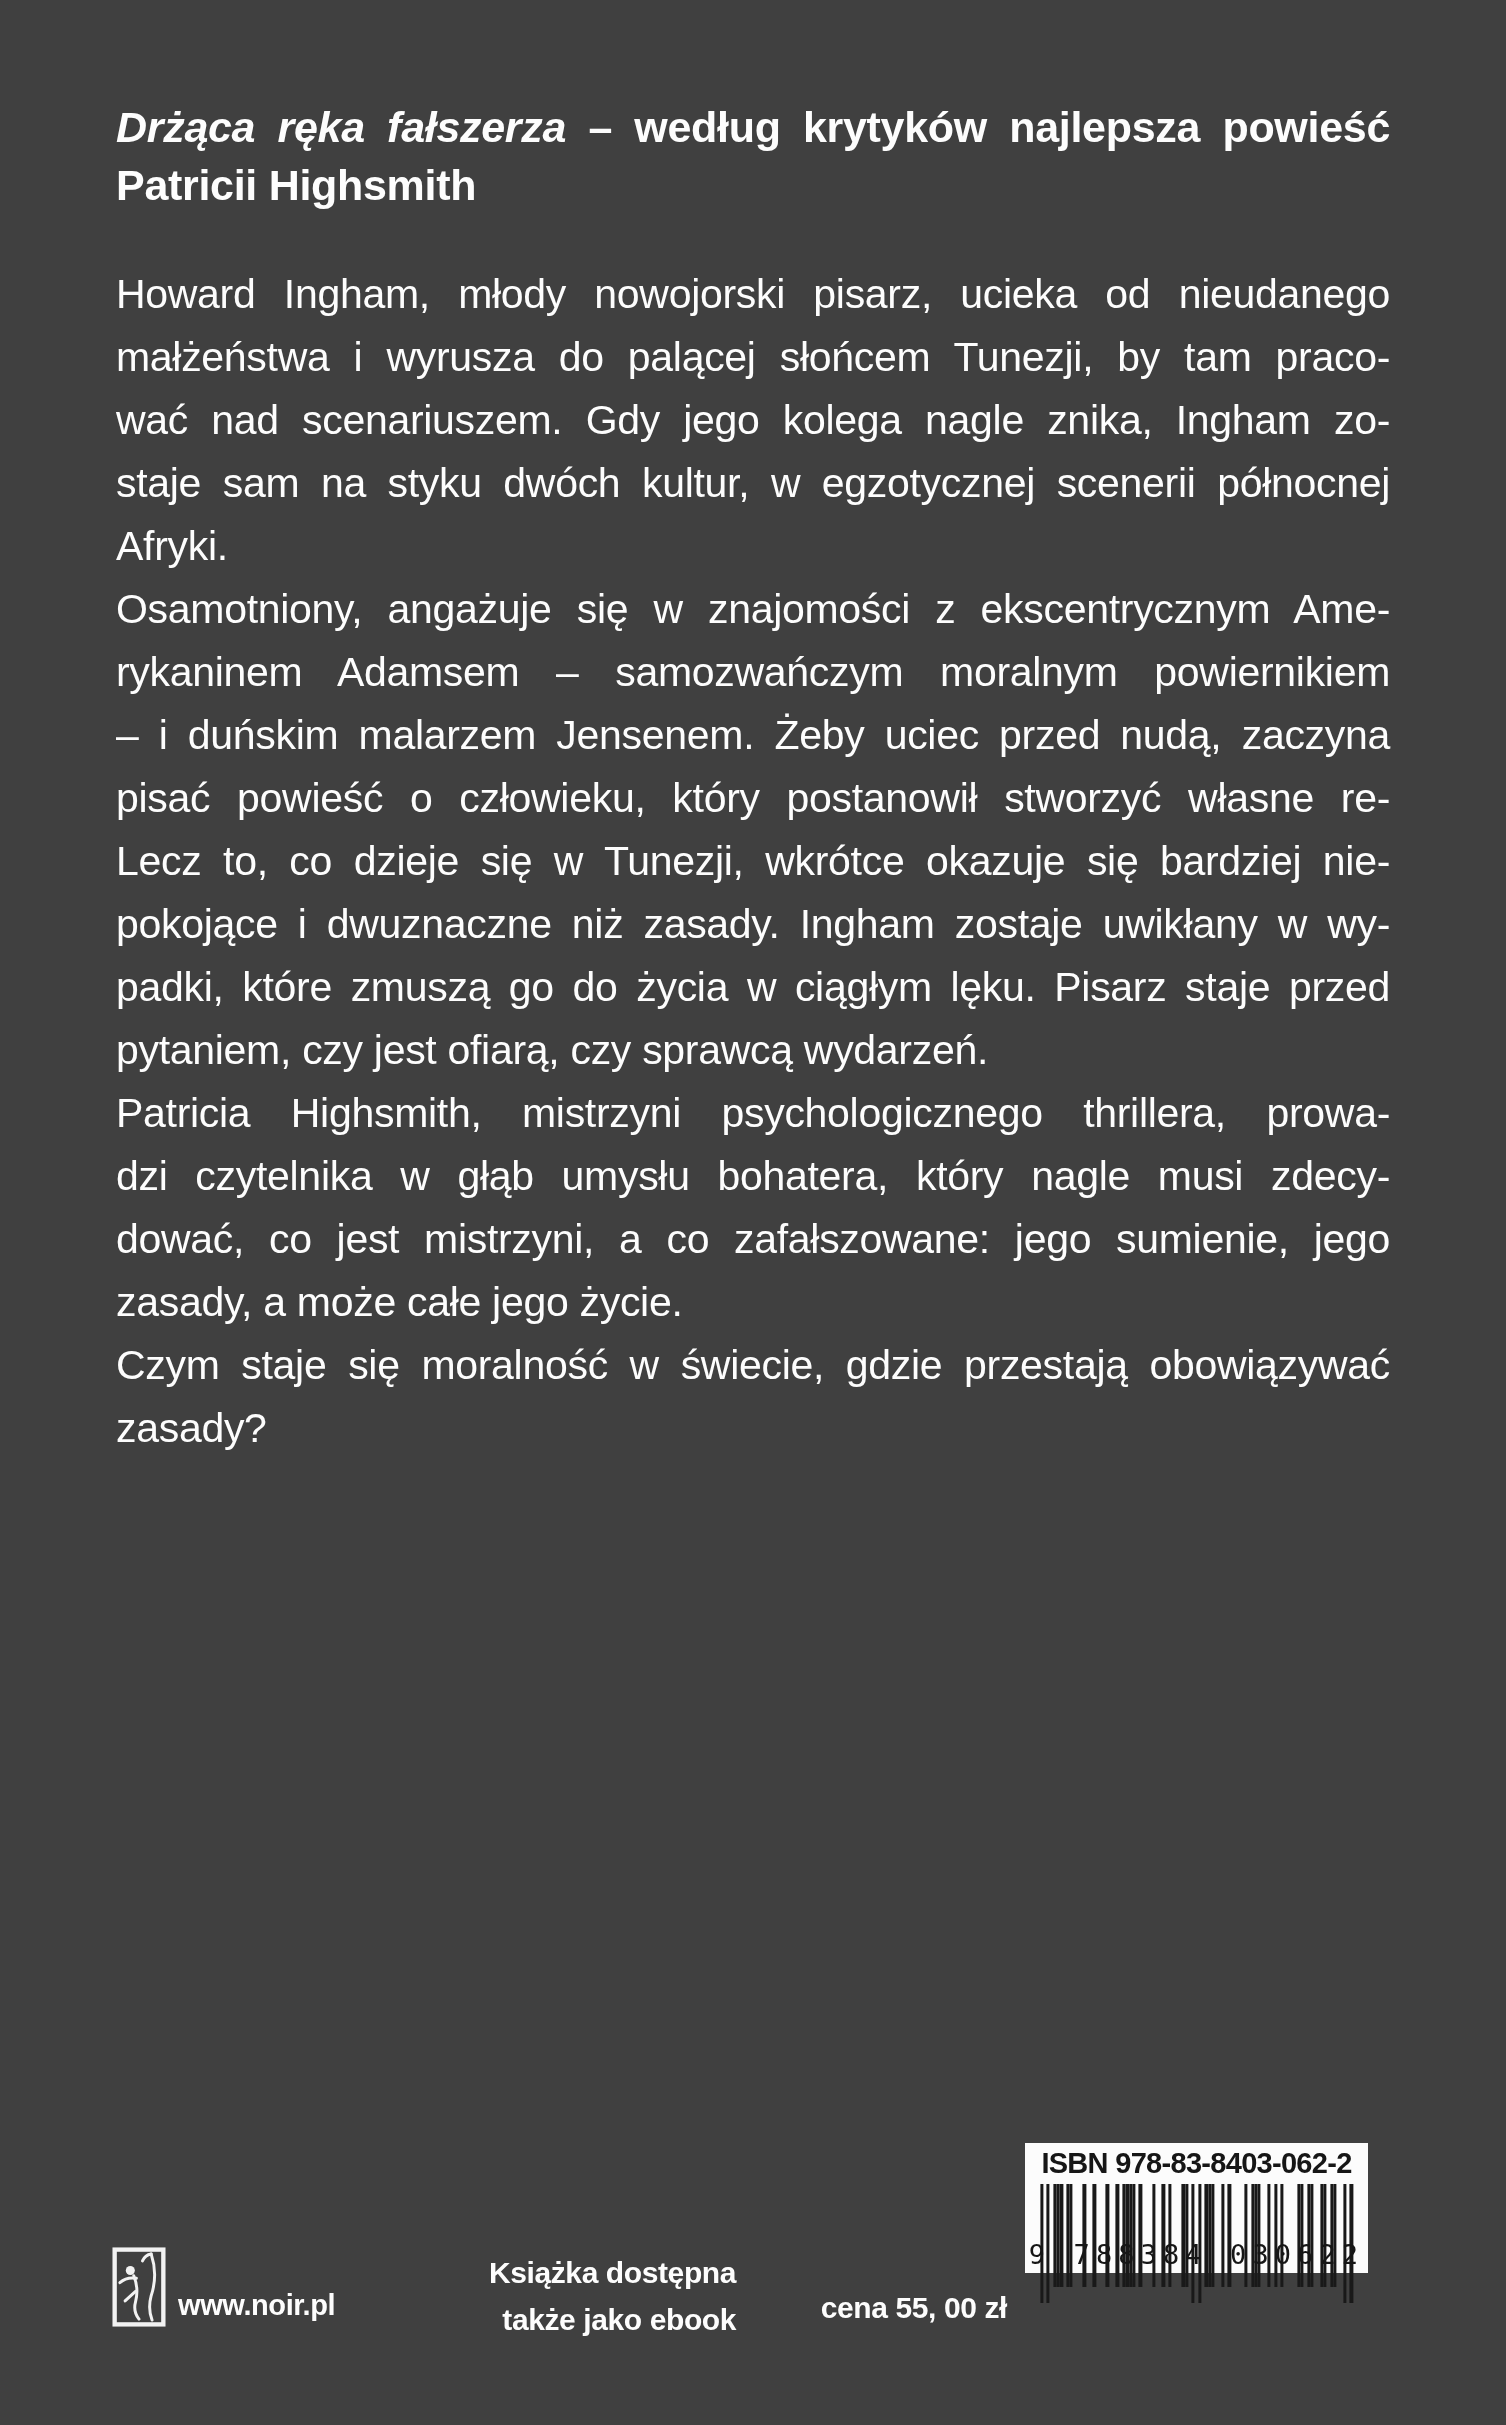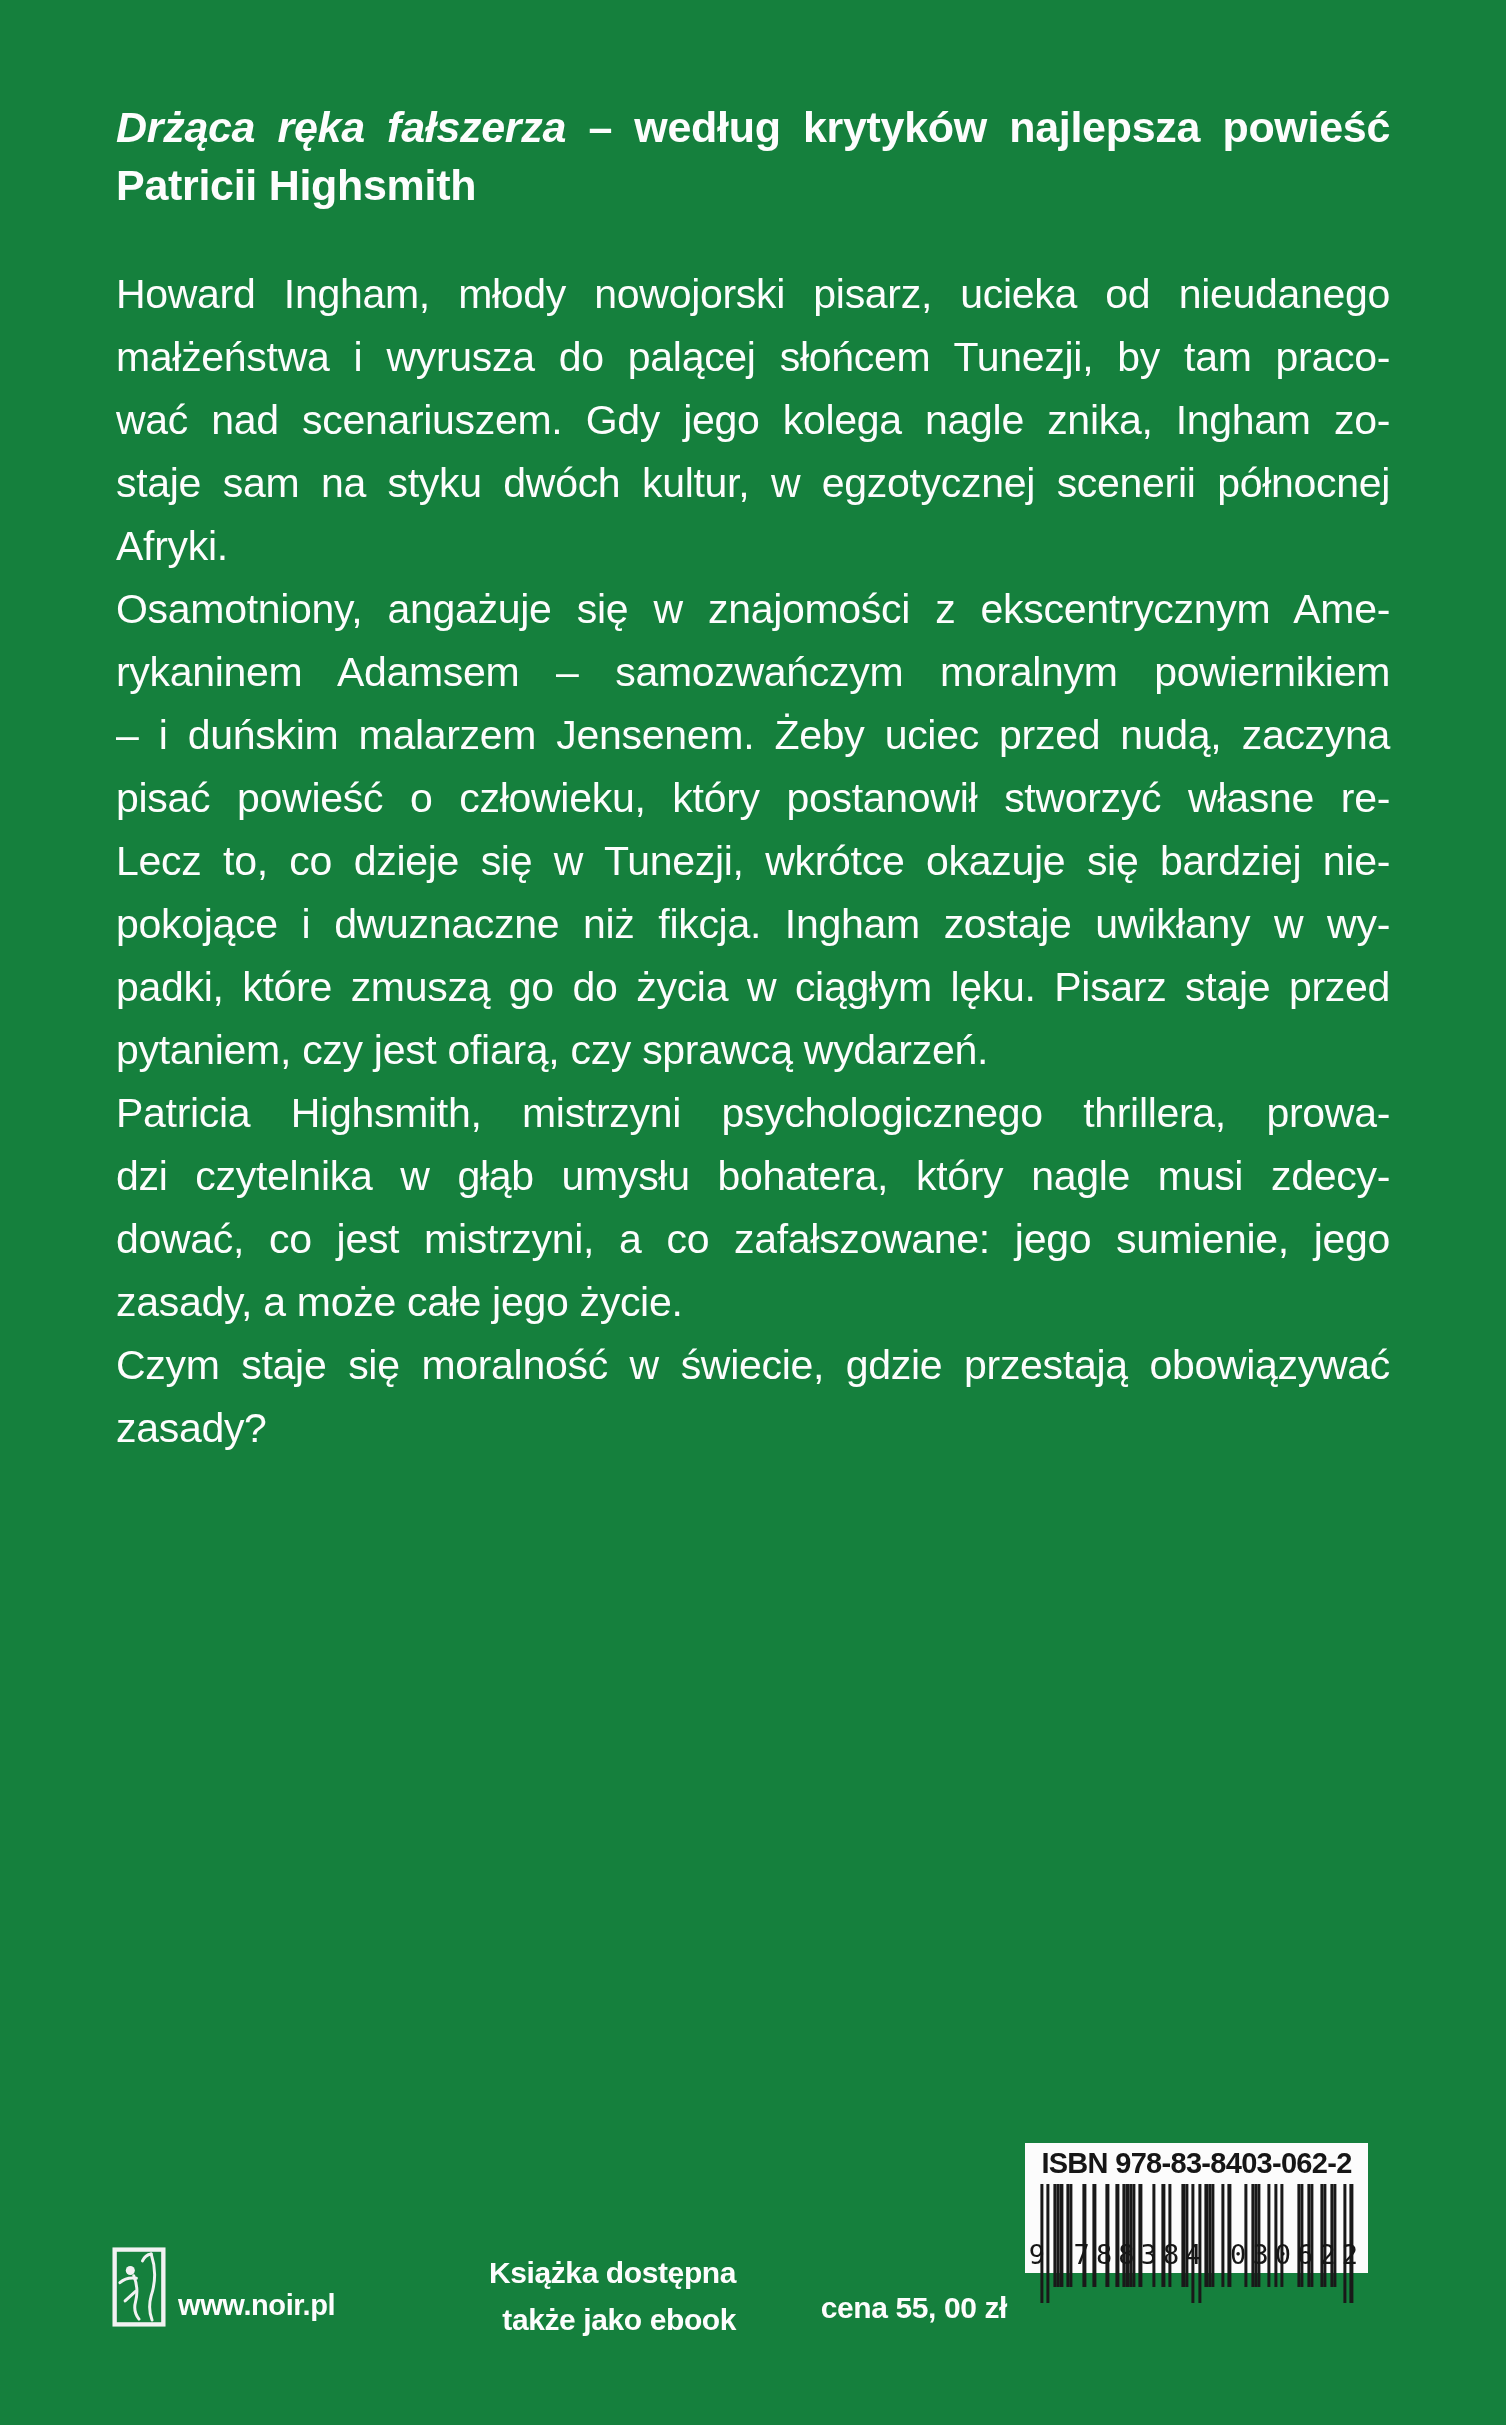--- a/index.html
+++ b/index.html
@@ -1,20 +1,20 @@
 <!DOCTYPE html>
 <html lang="pl" style="font-size:14px"><head>
 <meta charset="utf-8">
 <title>Book back cover</title>
 <style>
   html,body { margin:0; padding:0; background:#000; }
   .page {
     position:relative;
     width:1506px; height:2426px;
-    background:#15803d;
+    background:#404040;
     overflow:hidden;
     font-family:"Liberation Sans", sans-serif;
     color:#fdfdfd;
     -webkit-font-smoothing:antialiased;
   }
   .text-col {
     position:absolute;
     left:116px; top:98px;
     width:1274px;
   }
@@ -112,21 +112,21 @@
           <div class="line">Afryki.</div>
         </div>
         <div class="para">
           <div class="line jline">Osamotniony, angażuje się w znajomości z ekscentrycznym Ame-</div>
           <div class="line jline">rykaninem Adamsem – samozwańczym moralnym powiernikiem</div>
           <div class="line jline">– i duńskim malarzem Jensenem. Żeby uciec przed nudą, zaczyna</div>
           <div class="line jline">pisać powieść o człowieku, który postanowił stworzyć własne re-</div>
         </div>
         <div class="para">
           <div class="line jline">Lecz to, co dzieje się w Tunezji, wkrótce okazuje się bardziej nie-</div>
-          <div class="line jline">pokojące i dwuznaczne niż fikcja. Ingham zostaje uwikłany w wy-</div>
+          <div class="line jline">pokojące i dwuznaczne niż zasady. Ingham zostaje uwikłany w wy-</div>
           <div class="line jline">padki, które zmuszą go do życia w ciągłym lęku. Pisarz staje przed</div>
           <div class="line">pytaniem, czy jest ofiarą, czy sprawcą wydarzeń.</div>
         </div>
         <div class="para">
           <div class="line jline">Patricia Highsmith, mistrzyni psychologicznego thrillera, prowa-</div>
           <div class="line jline">dzi czytelnika w głąb umysłu bohatera, który nagle musi zdecy-</div>
           <div class="line jline">dować, co jest mistrzyni, a co zafałszowane: jego sumienie, jego</div>
           <div class="line">zasady, a może całe jego życie.</div>
         </div>
         <div class="para gap-before">

